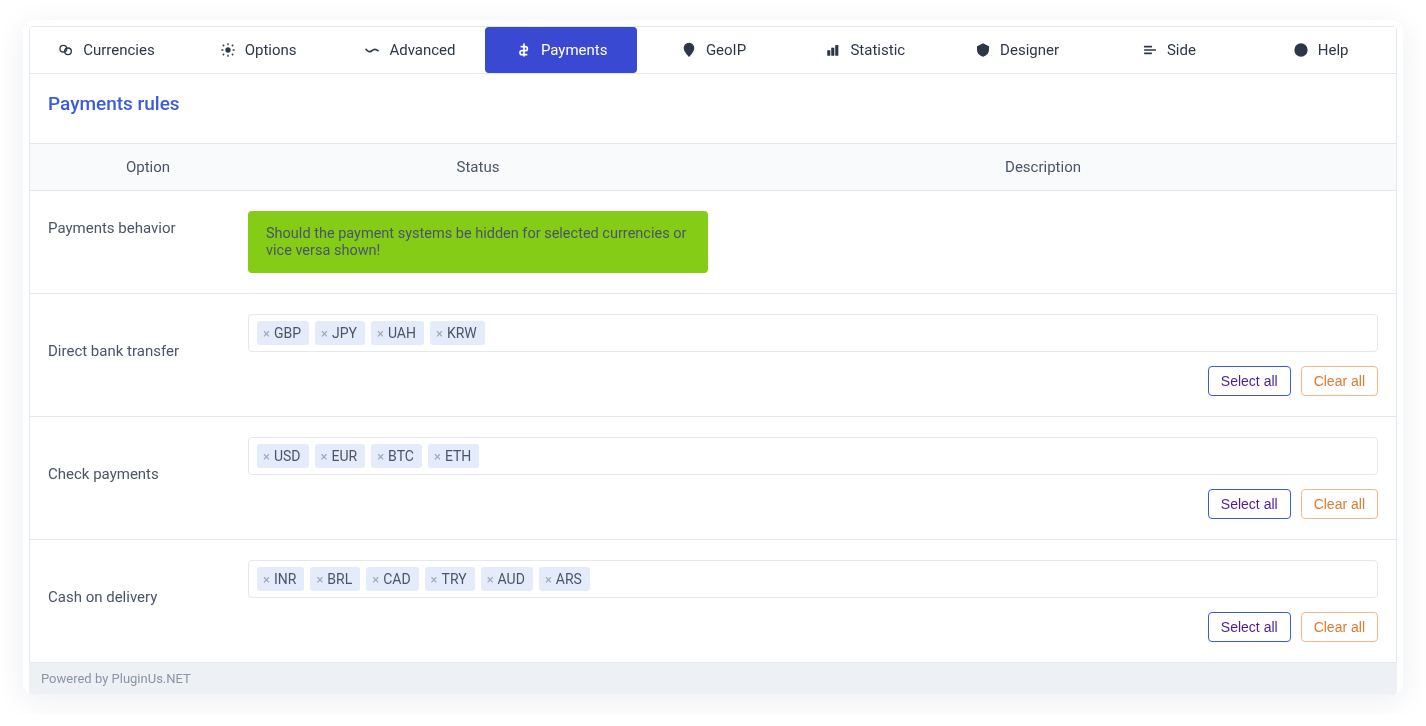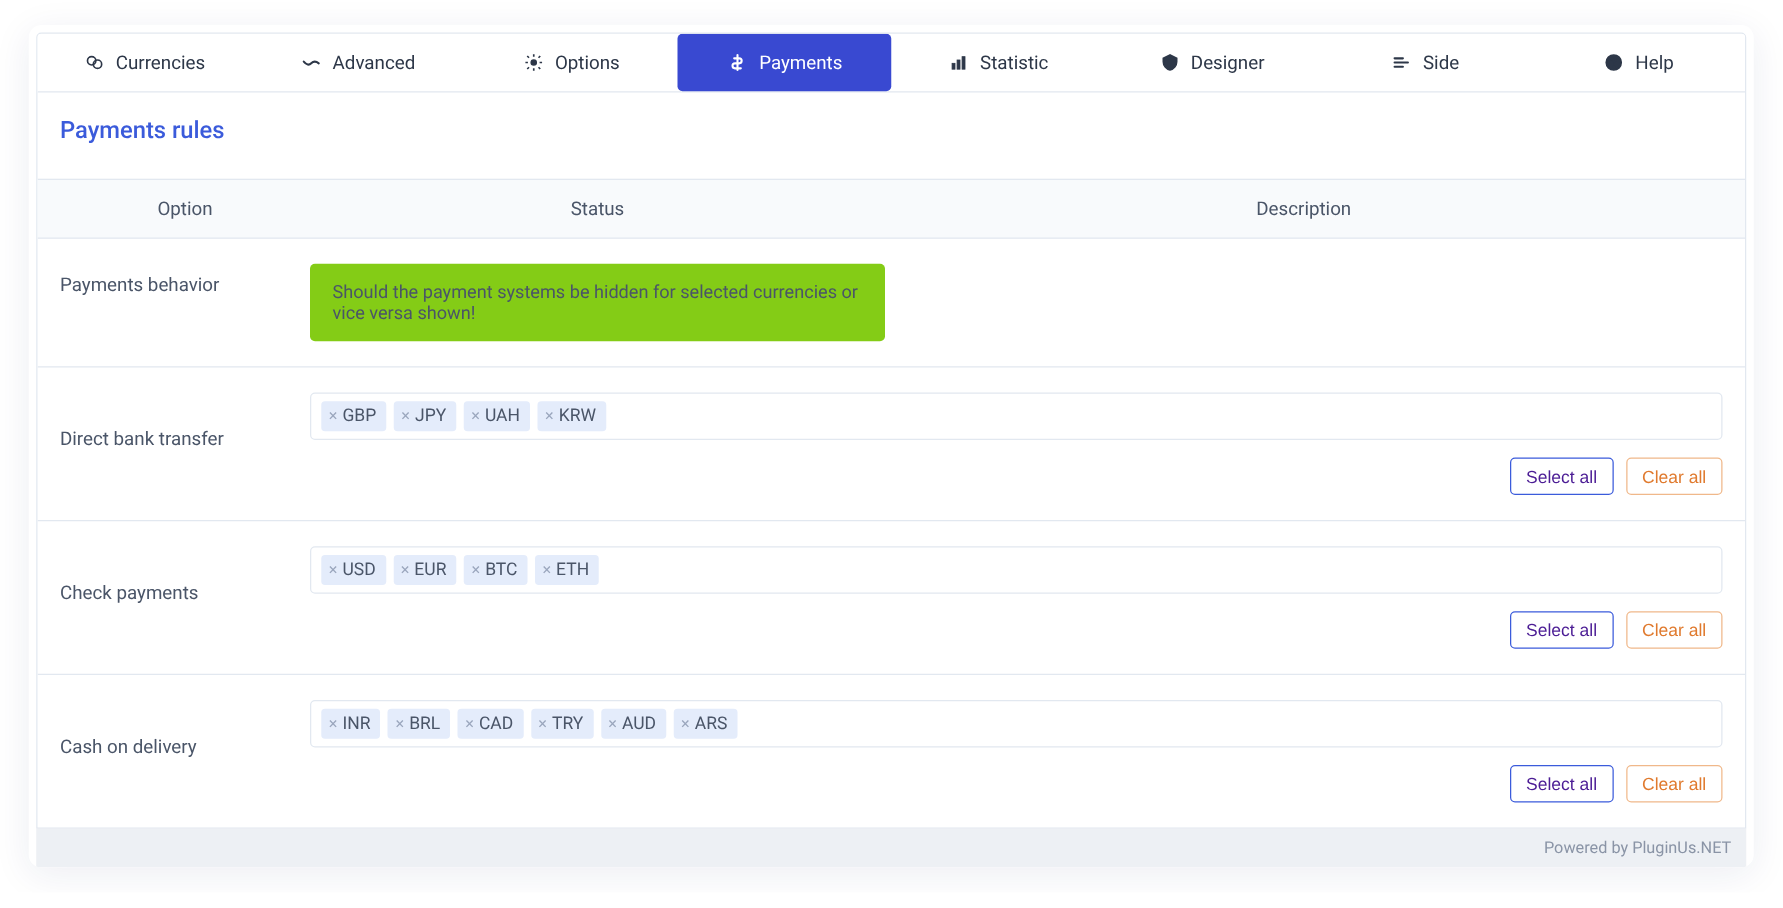--- a/index.html
+++ b/index.html
@@ -180,21 +180,21 @@
     border-radius: 4px;
     padding: 6px 12px;
     font-size: 14px;
     cursor: pointer;
   }
   .btn.select-all { color: #4c1d95; border-color: #3b5bdb; }
   .btn.clear-all { color: #e07a2e; border-color: #f0b88a; }
 
   .footer {
     background: #edf0f4;
-    text-align: right;
+    text-align: left;
     padding: 8px 12px;
     font-size: 13px;
     color: #8a94a6;
   }
 </style>
 </head>
 <body>
 
 <div class="panel">
   <div class="inner">
@@ -204,42 +204,51 @@
           <span class="ico">
             <svg viewBox="0 0 24 24" fill="#2d3748">
               <circle cx="8" cy="10" r="5" fill="none" stroke="#2d3748" stroke-width="2"></circle>
               <circle cx="15" cy="14" r="5" fill="none" stroke="#2d3748" stroke-width="2"></circle>
             </svg>
           </span>
           <span>Currencies</span>
         </div>
         <div class="tab">
           <span class="ico">
-            <svg viewBox="0 0 24 24" fill="#2d3748">
-              <path d="M3 11 Q8 17 12 13 Q16 9 21 13" fill="none" stroke="#2d3748" stroke-width="2.5" stroke-linecap="round"></path>
-            </svg>
-          </span>
-          <span>Advanced</span>
-        </div>
-        <div class="tab">
-          <span class="ico">
             <svg viewBox="0 0 24 24" fill="none" stroke="#2d3748" stroke-width="2">
               <circle cx="12" cy="12" r="3"></circle>
               <path d="M12 2v3M12 19v3M4.2 4.2l2.1 2.1M17.7 17.7l2.1 2.1M2 12h3M19 12h3M4.2 19.8l2.1-2.1M17.7 6.3l2.1-2.1"></path>
             </svg>
           </span>
           <span>Options</span>
         </div>
+        <div class="tab">
+          <span class="ico">
+            <svg viewBox="0 0 24 24" fill="#2d3748">
+              <path d="M3 11 Q8 17 12 13 Q16 9 21 13" fill="none" stroke="#2d3748" stroke-width="2.5" stroke-linecap="round"></path>
+            </svg>
+          </span>
+          <span>Advanced</span>
+        </div>
         <div class="tab active">
           <span class="ico">
             <svg viewBox="0 0 24 24" fill="#fff">
               <path d="M12 3v18M8 7h6a3 3 0 010 6H9a3 3 0 000 6h7" fill="none" stroke="#fff" stroke-width="2.5" stroke-linecap="round"></path>
             </svg>
           </span>
           <span>Payments</span>
+        </div>
+        <div class="tab">
+          <span class="ico">
+            <svg viewBox="0 0 24 24" fill="none" stroke="#2d3748" stroke-width="2">
+              <path d="M12 21s-7-7.5-7-12a7 7 0 0114 0c0 4.5-7 12-7 12z"></path>
+              <circle cx="12" cy="9" r="2.5"></circle>
+            </svg>
+          </span>
+          <span>GeoIP</span>
         </div>
         <div class="tab">
           <span class="ico">
             <svg viewBox="0 0 24 24" fill="#2d3748">
               <rect x="4" y="13" width="3.5" height="7"></rect>
               <rect x="10" y="9" width="3.5" height="11"></rect>
               <rect x="16" y="5" width="3.5" height="15"></rect>
             </svg>
           </span>
           <span>Statistic</span>

